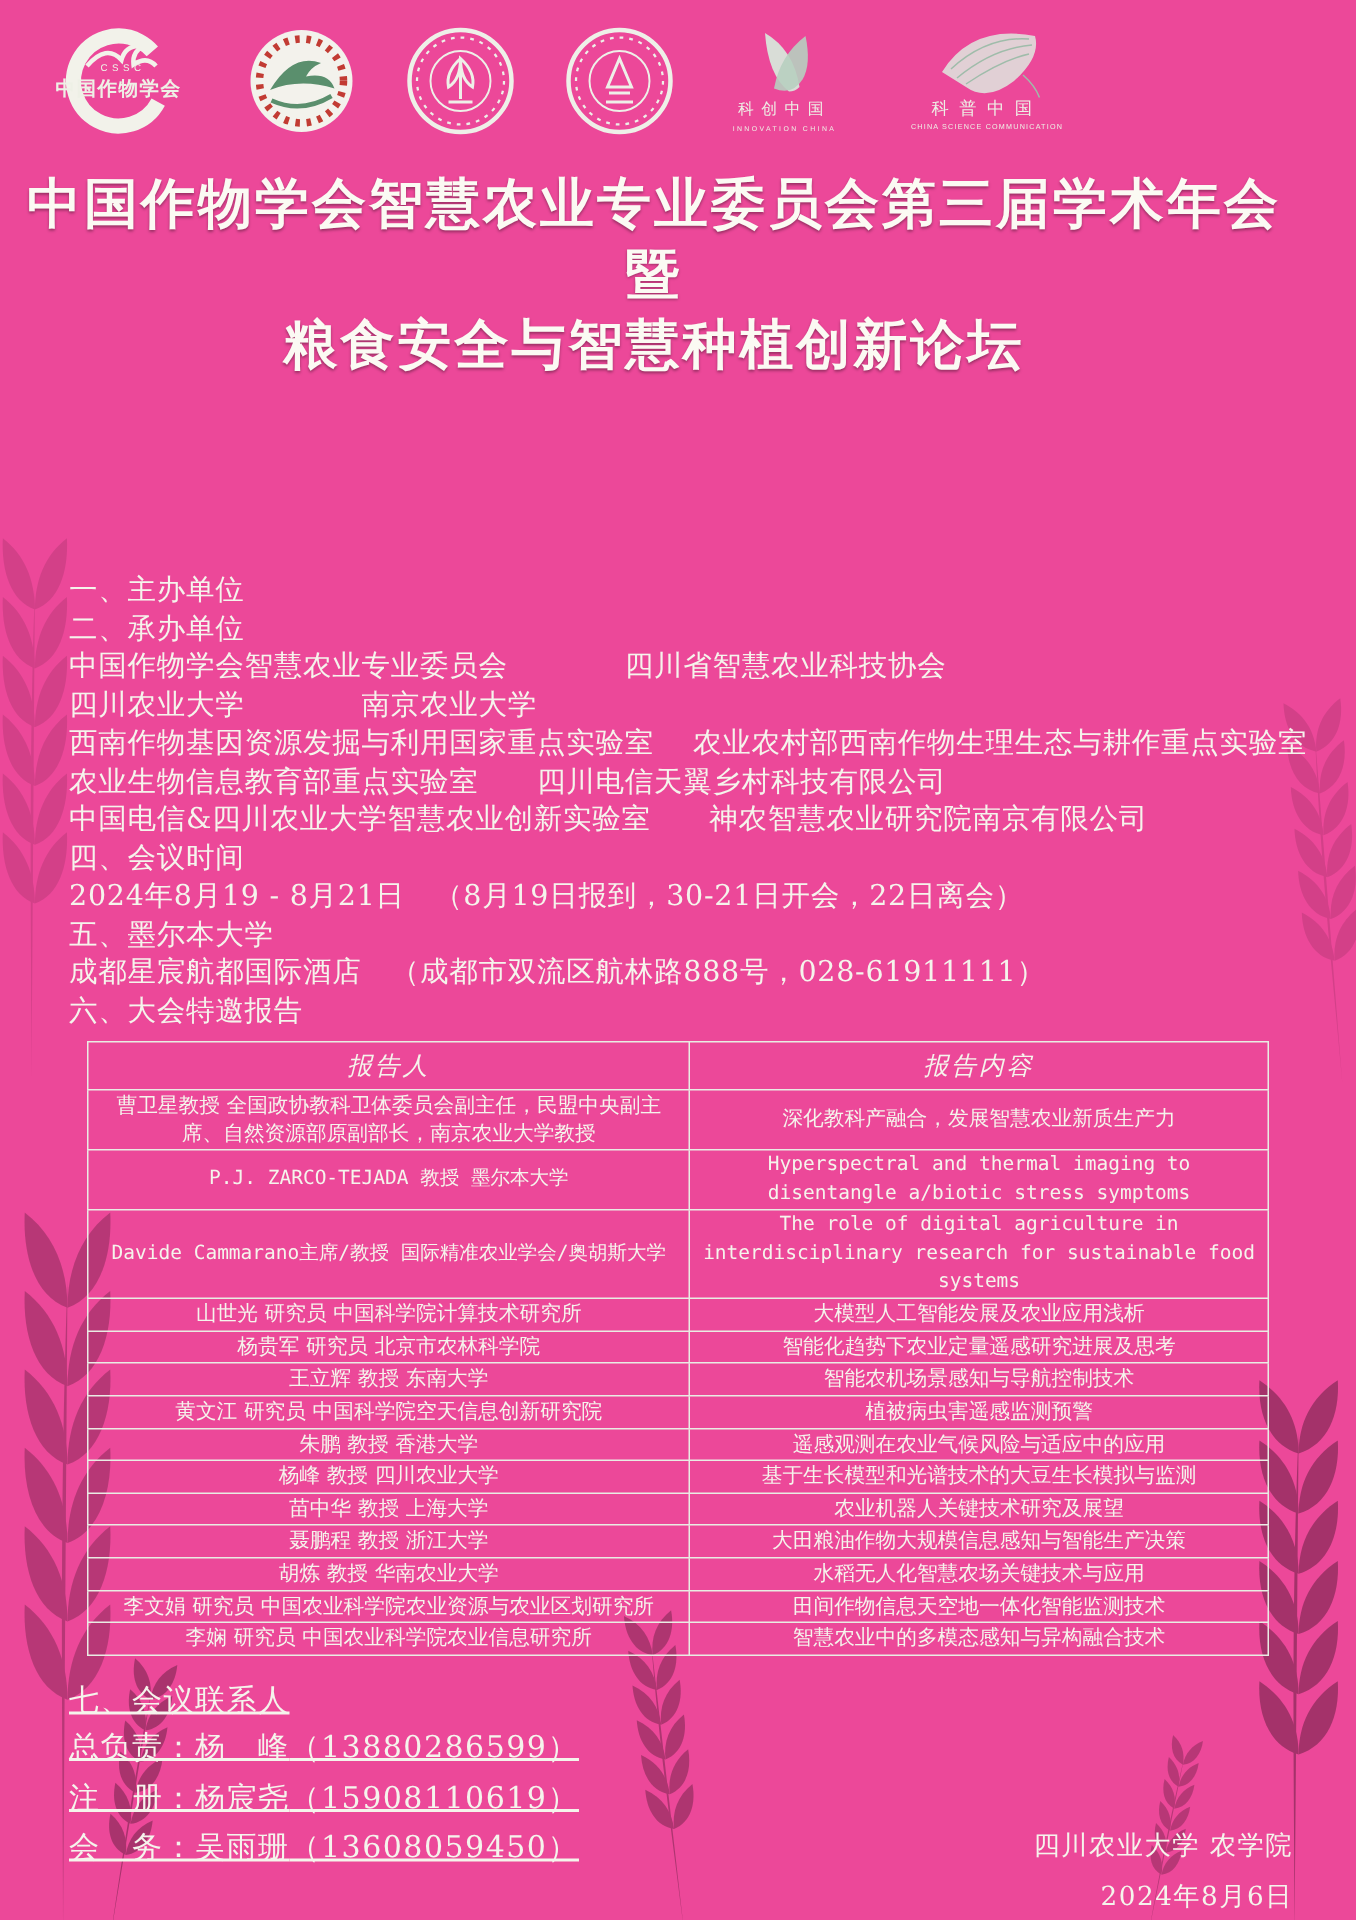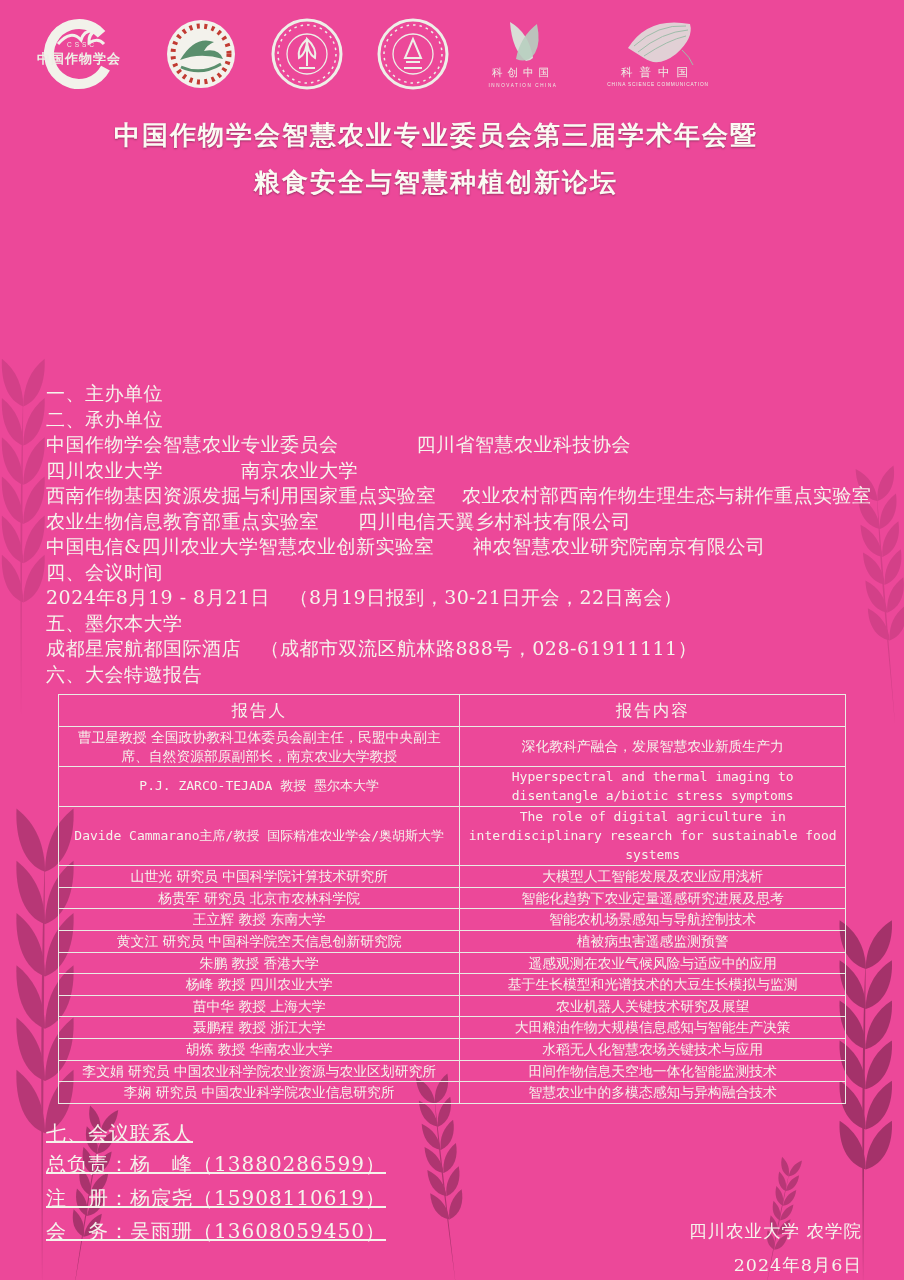--- a/index.html
+++ b/index.html
@@ -11,42 +11,42 @@
   
   .wheat{position:absolute;pointer-events:none;}
   
   .logos{position:absolute;top:14px;left:26px;display:flex;align-items:center;gap:32px;}
   .logo{display:block;}
   .logo text{fill:#eef0e6;font-family:"Liberation Sans",sans-serif;text-anchor:middle;}
   
   .title{
     position:absolute;top:112px;left:0;width:872px;text-align:center;
     font-family:"Liberation Sans",sans-serif;font-weight:700;
-    font-size:26px;line-height:47px;letter-spacing:2px;color:#fbfaf3;
+    font-size:36px;line-height:47px;letter-spacing:2px;color:#fbfaf3;
     text-shadow:0 1px 2px rgba(0,0,0,.35);
   }
   
   .intro{
     position:absolute;top:226px;left:46px;width:814px;
     font-size:19px;line-height:25.6px;text-align:justify;text-indent:2em;
     letter-spacing:.5px;
   }
   
   .sections{position:absolute;top:381px;left:46px;width:820px;font-size:19px;line-height:25.5px;letter-spacing:.5px;}
   .s-line{white-space:nowrap;}
   
   .conference-table{
     position:absolute;top:694px;left:58px;width:788px;
     border-collapse:collapse;table-layout:fixed;
   }
   .conference-table th,.conference-table td{
     border:1px solid #e9ece4;text-align:center;vertical-align:middle;
     overflow:hidden;
   }
-  .conference-table th{font-size:16.5px;font-weight:400;height:29px;letter-spacing:2px;}
+  .conference-table th{font-size:16.5px;font-weight:400;height:29px;letter-spacing:2px;font-style:italic;}
   .conference-table td{font-size:13.8px;line-height:18.6px;padding:1px 5px;}
   .conference-table td.mono{font-family:"DejaVu Sans Mono","Liberation Mono",monospace;font-size:13px;}
   
   .contacts{position:absolute;top:1118px;left:46px;font-size:20px;letter-spacing:1px;text-decoration:underline;}
   .contacts .c-heading{line-height:30px;}
   .contacts .c-item{line-height:33.5px;}
   
   .footer{position:absolute;top:1214px;right:42px;text-align:right;font-size:17.5px;line-height:34px;letter-spacing:1px;}
 </style>
 </head>

